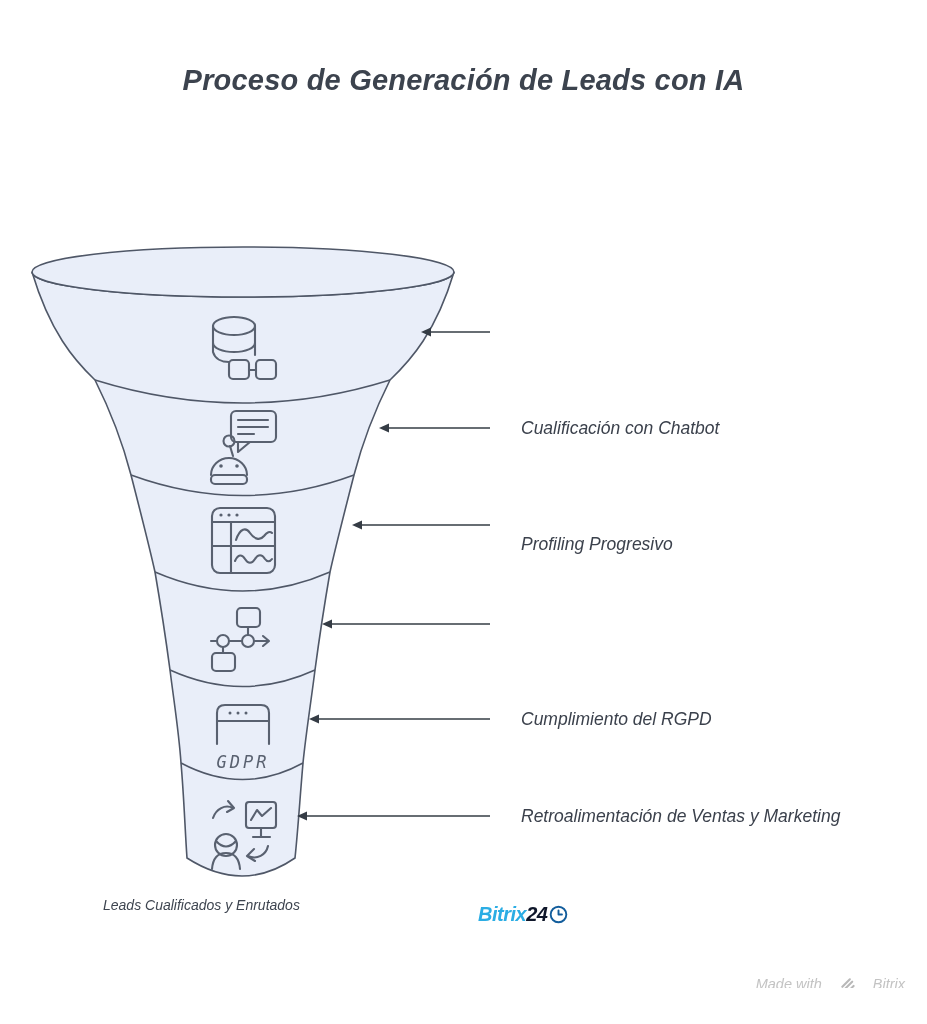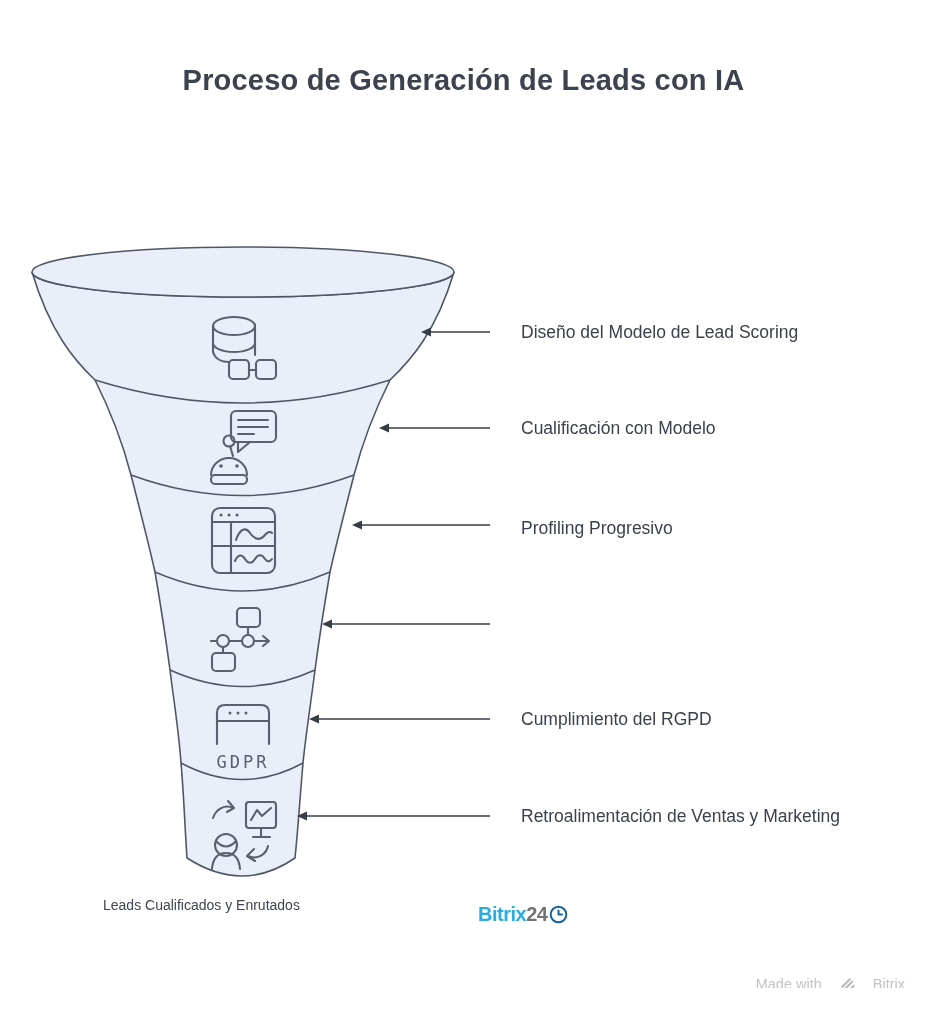--- a/index.html
+++ b/index.html
@@ -1,18 +1,18 @@
 <!DOCTYPE html>
 <html><head>
 <meta charset="utf-8">
 <style>
   html,body{margin:0;padding:0;background:#ffffff;}
   .canvas{
     position:relative;width:927px;height:988px;background:#ffffff;
-    font-family:"Liberation Sans",sans-serif;overflow:hidden;
+    font-family:"Liberation Sans",sans-serif;overflow:hidden;font-style:italic;
   }
   .title{
     position:absolute;top:64px;left:0;width:100%;text-align:center;
     font-size:29px;font-weight:bold;color:#3c434e;letter-spacing:.2px;
   }
   .top-label{
     position:absolute;left:123px;top:191px;font-size:18px;color:#3e4550;white-space:nowrap;
   }
   .bottom-label{
     position:absolute;left:103px;top:897px;font-size:14px;color:#3e4550;white-space:nowrap;
@@ -30,21 +30,21 @@
     font-family:"DejaVu Sans Mono",monospace;font-size:17px;letter-spacing:3px;
     fill:#596170;stroke:none;font-weight:400;
   }
   .arrow-line{stroke:#353c45;stroke-width:1.7;}
   .arrow-head{fill:#353c45;stroke:none;}
   .brand-logo{
     position:absolute;left:478px;top:903px;display:flex;align-items:flex-start;
     font-size:20px;font-weight:bold;letter-spacing:-0.5px;line-height:1.1;
   }
   .brand-light{color:#2bade4;}
-  .brand-dark{color:#737373;}
+  .brand-dark{color:#0f172a;}
   .brand-clock{margin-left:1px;margin-top:1px;}
   .made-with{
     position:absolute;right:22px;top:976px;display:flex;align-items:center;gap:18px;
     font-size:14.5px;color:#c3c3c3;
   }
 </style>
 </head>
 <body>
 
 <div class="canvas">
@@ -154,23 +154,22 @@
       <polygon class="arrow-head" points="352,525 362,520.5 362,529.5"></polygon>
       <line class="arrow-line" x1="331" y1="624" x2="490" y2="624"></line>
       <polygon class="arrow-head" points="322,624 332,619.5 332,628.5"></polygon>
       <line class="arrow-line" x1="318" y1="719" x2="490" y2="719"></line>
       <polygon class="arrow-head" points="309,719 319,714.5 319,723.5"></polygon>
       <line class="arrow-line" x1="306" y1="816" x2="490" y2="816"></line>
       <polygon class="arrow-head" points="297,816 307,811.5 307,820.5"></polygon>
     </g>
   </svg>
 
-  <div class="stage-label" style="top:332px">Diseño del Modelo de Lead Scoring</div>
-  <div class="stage-label" style="top:428px">Cualificación con Modelo</div>
-  <div class="stage-label" style="top:528px">Profiling Progresivo</div>
+  <div class="stage-label" style="top:428px">Cualificación con Chatbot</div>
+  <div class="stage-label" style="top:544px">Profiling Progresivo</div>
   <div class="stage-label" style="top:719px">Cumplimiento del RGPD</div>
   <div class="stage-label" style="top:816px">Retroalimentación de Ventas y Marketing</div>
 
   <div class="bottom-label">Leads Cualificados y Enrutados</div>
 
   <div class="brand-logo">
     <span class="brand-light">Bitrix</span>
       <span class="brand-dark">24</span>
     <svg class="brand-clock" width="21" height="21" viewBox="0 0 22 22">
       <circle cx="11" cy="11" r="8.2" fill="none" stroke="#125d9c" stroke-width="2"></circle>

